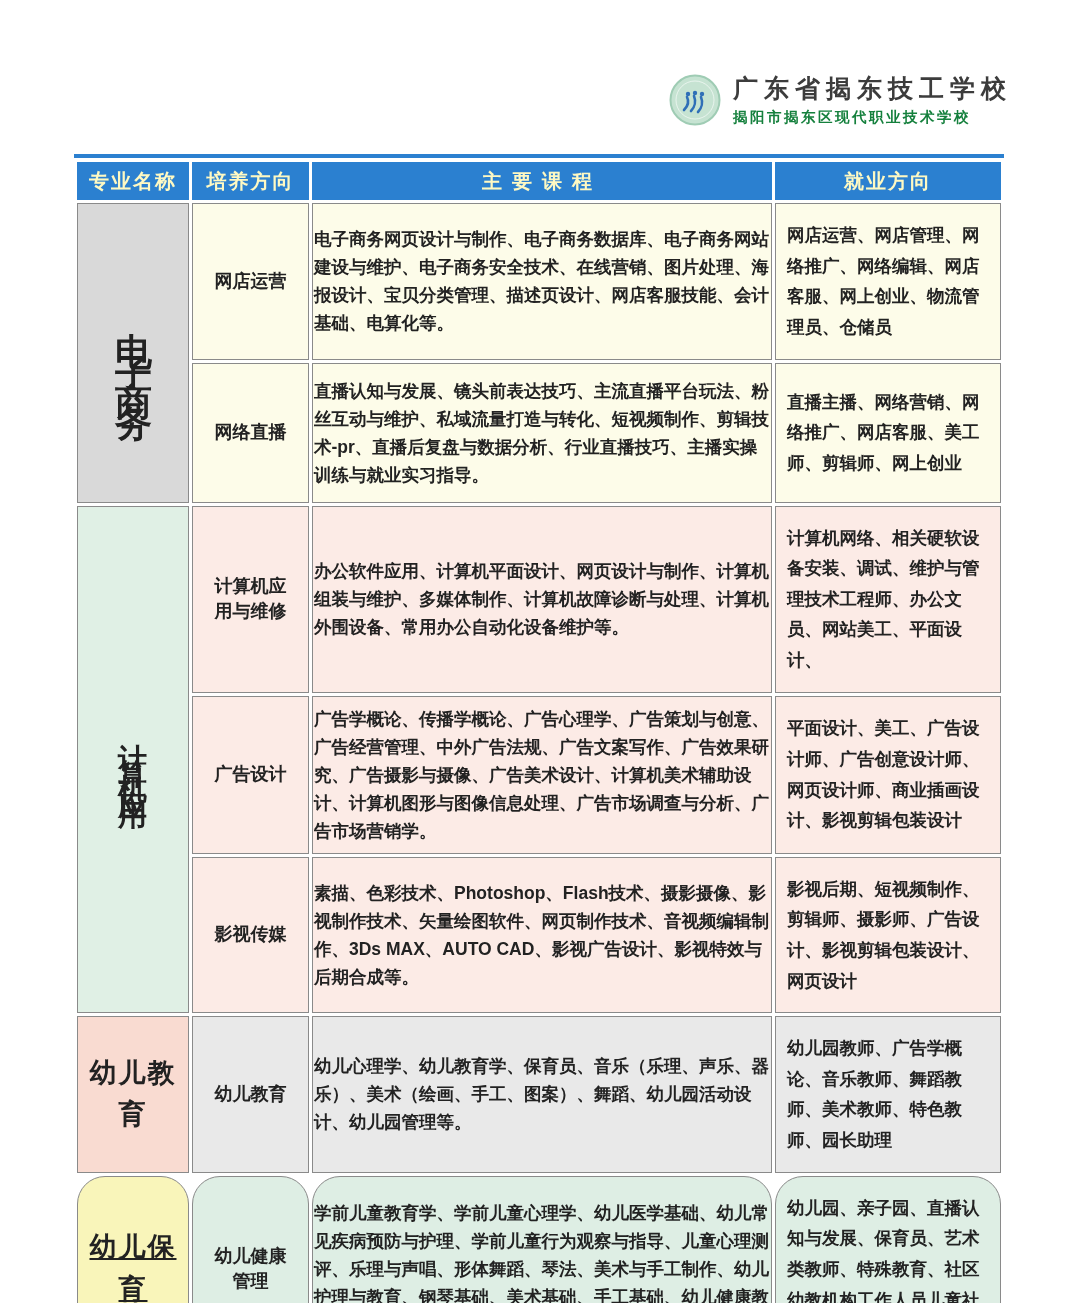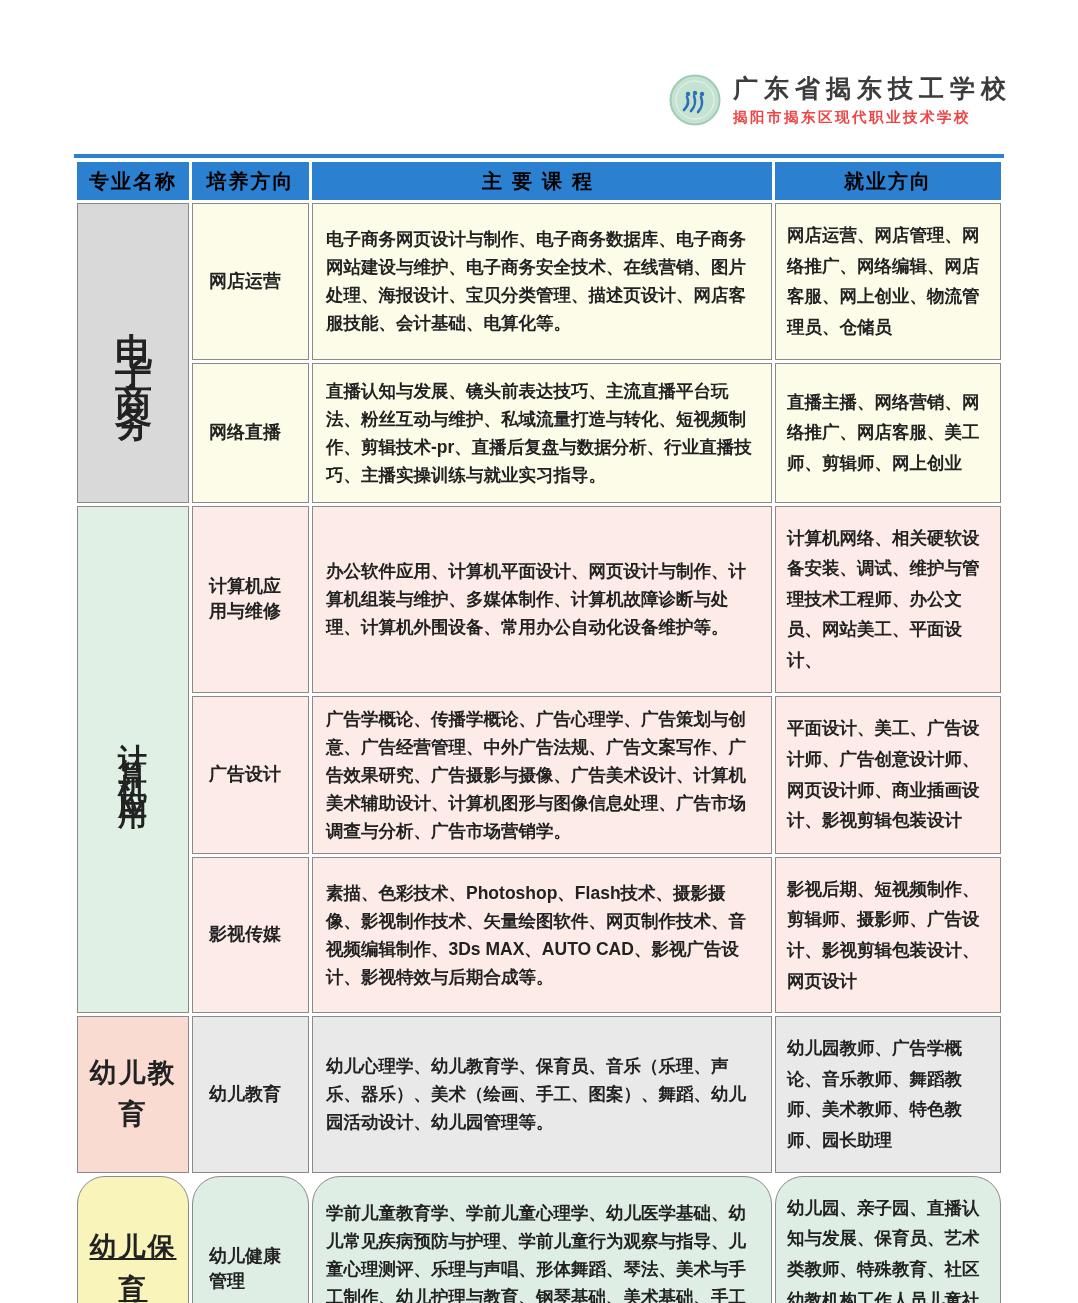--- a/index.html
+++ b/index.html
@@ -26,52 +26,52 @@
   .school-header{
     display:flex;align-items:center;justify-content:flex-end;
     margin:68px 66px 0 0;gap:12px;height:64px;padding-left:32px;
   }
   .logo{width:52px;height:52px;flex:0 0 auto;}
   .school-names{text-align:left;}
   .school-name{
     font-size:25px;font-weight:bold;letter-spacing:6px;color:#3c3c3c;line-height:1.25;
   }
   .school-subtitle{
-    font-size:14.5px;font-weight:bold;letter-spacing:2.5px;color:#ef4444;margin-top:3px;
+    font-size:14.5px;font-weight:bold;letter-spacing:2.5px;color:#15803d;margin-top:3px;
   }
   
   .table-wrap{width:930px;margin:22px 0 0 74px;}
   .top-rule{height:4px;background:var(--header_blue);margin-bottom:1px;}
   table{
     width:100%;table-layout:fixed;
     border-collapse:separate;border-spacing:3px;
     background:#ffffff;
   }
   col.c-major{width:112px;}
   col.c-dir{width:117px;}
   col.c-courses{width:460px;}
   col.c-jobs{width:226px;}
   th{
-    background:var(--header_blue);color:#000000;
+    background:var(--header_blue);color:#fef9c3;
     font-size:20px;font-weight:bold;letter-spacing:2px;
     height:38px;border:none;
   }
   th.th-courses{letter-spacing:10px;}
   td{
     border:1px solid var(--border_gray);
     vertical-align:middle;
     font-weight:bold;
   }
   td.courses,td.jobs{
     font-size:17.5px;line-height:1.6;text-align:left;
-    padding:8px 13px;
+    padding:8px 1px;
   }
   td.jobs{line-height:1.75;padding:16px 11px;}
   td.dir{
-    font-size:18px;line-height:1.4;padding:16px;
+    text-align:center;font-size:18px;line-height:1.4;padding:16px;
   }
   td.major{text-align:center;}
   .vtext{
     display:inline-block;
     writing-mode:vertical-rl;text-orientation:upright;
     font-weight:bold;
   }
   .vtext.ec{font-size:37px;letter-spacing:24px;}
   .vtext.comp{font-size:29px;letter-spacing:15px;}
   td.major-h{

